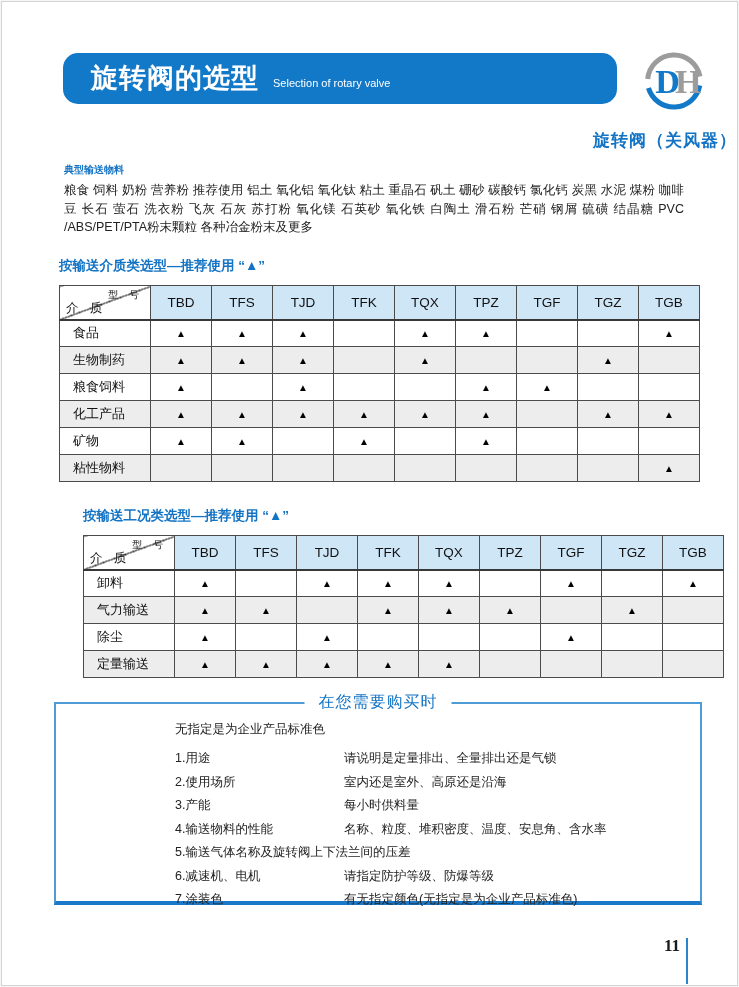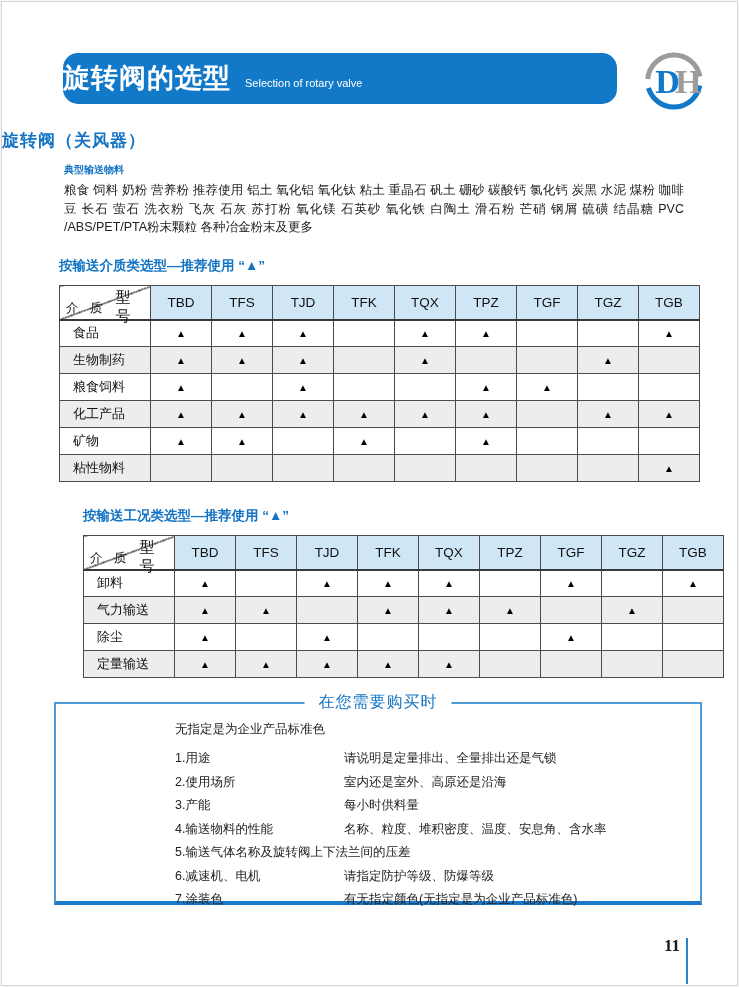--- a/index.html
+++ b/index.html
@@ -6,29 +6,29 @@
   html,body { background:#f5f5f5; }
   body { width:739px; height:987px; font-family:"Liberation Sans","DejaVu Sans",sans-serif; }
   .page {
     position:relative; width:737px; height:985px; margin:1px;
     background:#ffffff; border:1px solid #d4d4d4; overflow:hidden;
   }
   
   .banner {
     position:absolute; left:61px; top:51px; width:554px; height:51px;
     background:#1278c8; border-radius:15px;
-    display:flex; align-items:baseline; 
+    display:flex; align-items:baseline; padding-left:28px;
   }
   .banner-zh { color:#fff; font-weight:bold; font-size:27px; line-height:51px; letter-spacing:1px; }
   .banner-en { color:#fff; font-size:11px; margin-left:14px; }
   .logo { position:absolute; left:639px; top:44px; width:66px; height:66px; }
   .logo text { font-family:"Liberation Serif","DejaVu Serif",serif; font-weight:bold; font-size:31px; }
   
   .center-title {
-    position:absolute; left:0; right:0; top:127px; text-align:left;
+    position:absolute; left:0; right:0; top:127px; text-align:right;
     color:#1373c4; font-size:17px; font-weight:bold; letter-spacing:1px;
   }
   
   .materials { position:absolute; left:62px; top:161px; width:620px; }
   .materials h3 { color:#1373c4; font-size:10px; font-weight:bold; margin-bottom:4px; }
   .materials p { color:#222; font-size:12.5px; line-height:18.5px; text-align:justify; }
   
   .tsec { position:absolute; left:57px; width:636px; }
   .tsec1 { top:255px; } .tsec2 { top:505px;padding-left:24px; }
   .tsec h4 { color:#1373c4; font-size:13.5px; font-weight:bold; margin-bottom:10px; }
@@ -36,21 +36,21 @@
   th, td { border:1px solid #4b4b4b; }
   th:first-child, td:first-child { width:91px; }
   thead th { height:34px; background:#cfe6f7; font-size:13.5px; font-weight:normal; color:#111; }
   thead th.corner {
     background:#ffffff; position:relative;
     background-image:linear-gradient(to bottom right,
       transparent calc(50% - 0.7px), #4b4b4b calc(50% - 0.7px),
       #4b4b4b calc(50% + 0.7px), transparent calc(50% + 0.7px));
   }
   thead th { border-bottom:2px solid #383838; }
-  .c-top { position:absolute; top:2px; right:7px; font-size:15px; letter-spacing:4px;margin-left:47px; }
+  .c-top { position:absolute; top:2px; right:7px; font-size:10px; letter-spacing:4px;margin-left:47px; }
   .c-bot { position:absolute; bottom:2px; left:6px; font-size:12.5px; letter-spacing:4px; }
   tbody td { height:27px; }
   tbody tr:nth-child(even) td { background:#ededed; }
   td.rowlabel { padding-left:13px; font-size:13px; color:#111; }
   td.mark { text-align:center; font-size:10px; color:#000; }
   
   .buy-box {
     position:absolute; left:52px; top:700px; width:648px; height:203px;
     border:2px solid #4f9bd5; border-bottom:4px solid #1a7ac9;
   }

